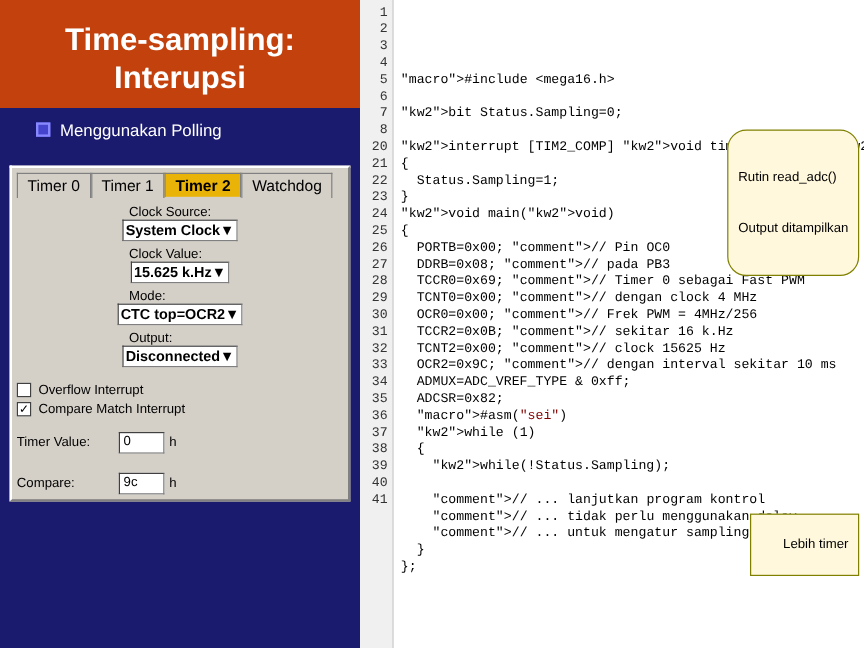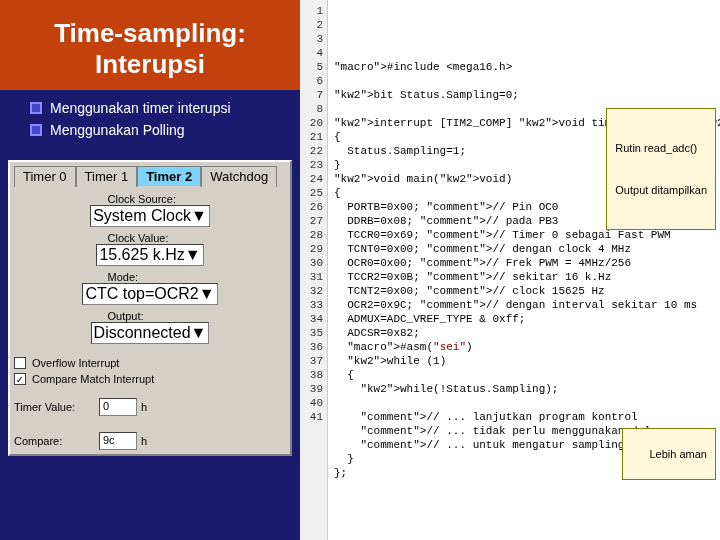--- a/index.html
+++ b/index.html
@@ -77,21 +77,21 @@
       background: #d4d0c8;
       border: 1px solid #808080;
       border-bottom: none;
       padding: 2px 8px;
       font-size: 13px;
       color: #000;
       cursor: pointer;
     }
 
     .timer-tab.active {
-      background: #7dd3fc;
+      background: #eab308;
       border-bottom: 1px solid #d4d0c8;
       font-weight: bold;
       z-index: 1;
     }
 
     .config-row {
       display: flex;
       align-items: center;
       margin-bottom: 5px;
       font-size: 11px;
@@ -113,21 +113,22 @@
       border-left-color: #404040;
       font-size: 11px;
       padding: 1px 2px;
       display: flex;
       align-items: center;
       justify-content: space-between;
       height: 20px;
     }
 
     .config-select span {
-      font-size: 16px;
+      font-size: 12px;
+      font-weight: bold;
     }
 
     .dropdown-arrow {
       font-size: 8px;
       color: #000;
     }
 
     .checkboxes {
       margin: 13px 0;
     }
@@ -230,20 +231,21 @@
       padding: 4px 8px;
       font-size: 11px;
       font-family: Arial, sans-serif;
       color: #000;
       z-index: 10;
     }
 
     .tooltip-rutin {
       right: 4px;
       top: 108px;
+      border-radius: 16px;
     }
 
     .tooltip-lebih {
       right: 4px;
       bottom: 60px;
     }
 
     .line-numbers div, .code-line {
       height: 14px;
       line-height: 14px;
@@ -254,24 +256,20 @@
 
 <div class="left-panel">
   <div class="title-area">
     <h1>
       <span>Time-sampling:</span><br>
       <span>Interupsi</span>
     </h1>
   </div>
 
   <div class="bullets">
-    <div class="bullet-item">
-      <div class="bullet-square"></div>
-      <span>Menggunakan timer interupsi</span>
-    </div>
     <div class="bullet-item">
       <div class="bullet-square"></div>
       <span>Menggunakan Polling</span>
     </div>
   </div>
 
   <div class="timer-config">
     <div class="timer-tabs">
       <div class="timer-tab">Timer 0</div>
       <div class="timer-tab">Timer 1</div>
@@ -369,17 +367,17 @@
       <div>39</div>
       <div>40</div>
       <div>41</div>
     </div>
   <div class="code-content" id="code-area">
     <div class="tooltip-box tooltip-rutin">
       <div>Rutin read_adc()</div>
       <div>Output ditampilkan</div>
     </div>
     <div class="tooltip-box tooltip-lebih">
-      <span>Lebih aman</span>
+      <span>Lebih timer</span>
     </div>
     <div id="code-lines"><div class="code-line"><span class="&lt;span">"macro"</span>&gt;#include &lt;mega16.h&gt;</div><div class="code-line"></div><div class="code-line"><span class="&lt;span">"kw2"</span>&gt;bit Status.Sampling=0;</div><div class="code-line"></div><div class="code-line"><span class="&lt;span">"kw2"</span>&gt;interrupt [TIM2_COMP] <span class="&lt;span">"kw2"</span>&gt;void timer2_comp_isr(<span class="&lt;span">"kw2"</span>&gt;void)</div><div class="code-line">{</div><div class="code-line">  Status.Sampling=1;</div><div class="code-line">}</div><div class="code-line"><span class="&lt;span">"kw2"</span>&gt;void main(<span class="&lt;span">"kw2"</span>&gt;void)</div><div class="code-line">{</div><div class="code-line">  PORTB=0x00; <span class="&lt;span">"comment"</span>&gt;// Pin OC0</div><div class="code-line">  DDRB=0x08; <span class="&lt;span">"comment"</span>&gt;// pada PB3</div><div class="code-line">  TCCR0=0x69; <span class="&lt;span">"comment"</span>&gt;// Timer 0 sebagai Fast PWM</div><div class="code-line">  TCNT0=0x00; <span class="&lt;span">"comment"</span>&gt;// dengan clock 4 MHz</div><div class="code-line">  OCR0=0x00; <span class="&lt;span">"comment"</span>&gt;// Frek PWM = 4MHz/256</div><div class="code-line">  TCCR2=0x0B; <span class="&lt;span">"comment"</span>&gt;// sekitar 16 k.Hz</div><div class="code-line">  TCNT2=0x00; <span class="&lt;span">"comment"</span>&gt;// clock 15625 Hz</div><div class="code-line">  OCR2=0x9C; <span class="&lt;span">"comment"</span>&gt;// dengan interval sekitar 10 ms</div><div class="code-line">  ADMUX=ADC_VREF_TYPE &amp; 0xff;</div><div class="code-line">  ADCSR=0x82;</div><div class="code-line">  <span class="&lt;span">"macro"</span>&gt;#asm(<span class="str">"sei"</span>)</div><div class="code-line">  <span class="&lt;span">"kw2"</span>&gt;while (1)</div><div class="code-line">  {</div><div class="code-line">    <span class="&lt;span">"kw2"</span>&gt;while(!Status.Sampling);</div><div class="code-line"></div><div class="code-line">    <span class="&lt;span">"comment"</span>&gt;// ... lanjutkan program kontrol</div><div class="code-line">    <span class="&lt;span">"comment"</span>&gt;// ... tidak perlu menggunakan delay</div><div class="code-line">    <span class="&lt;span">"comment"</span>&gt;// ... untuk mengatur sampling time</div><div class="code-line">  }</div><div class="code-line">};</div></div>
   </div>
 </div>
 
 </body></html>

